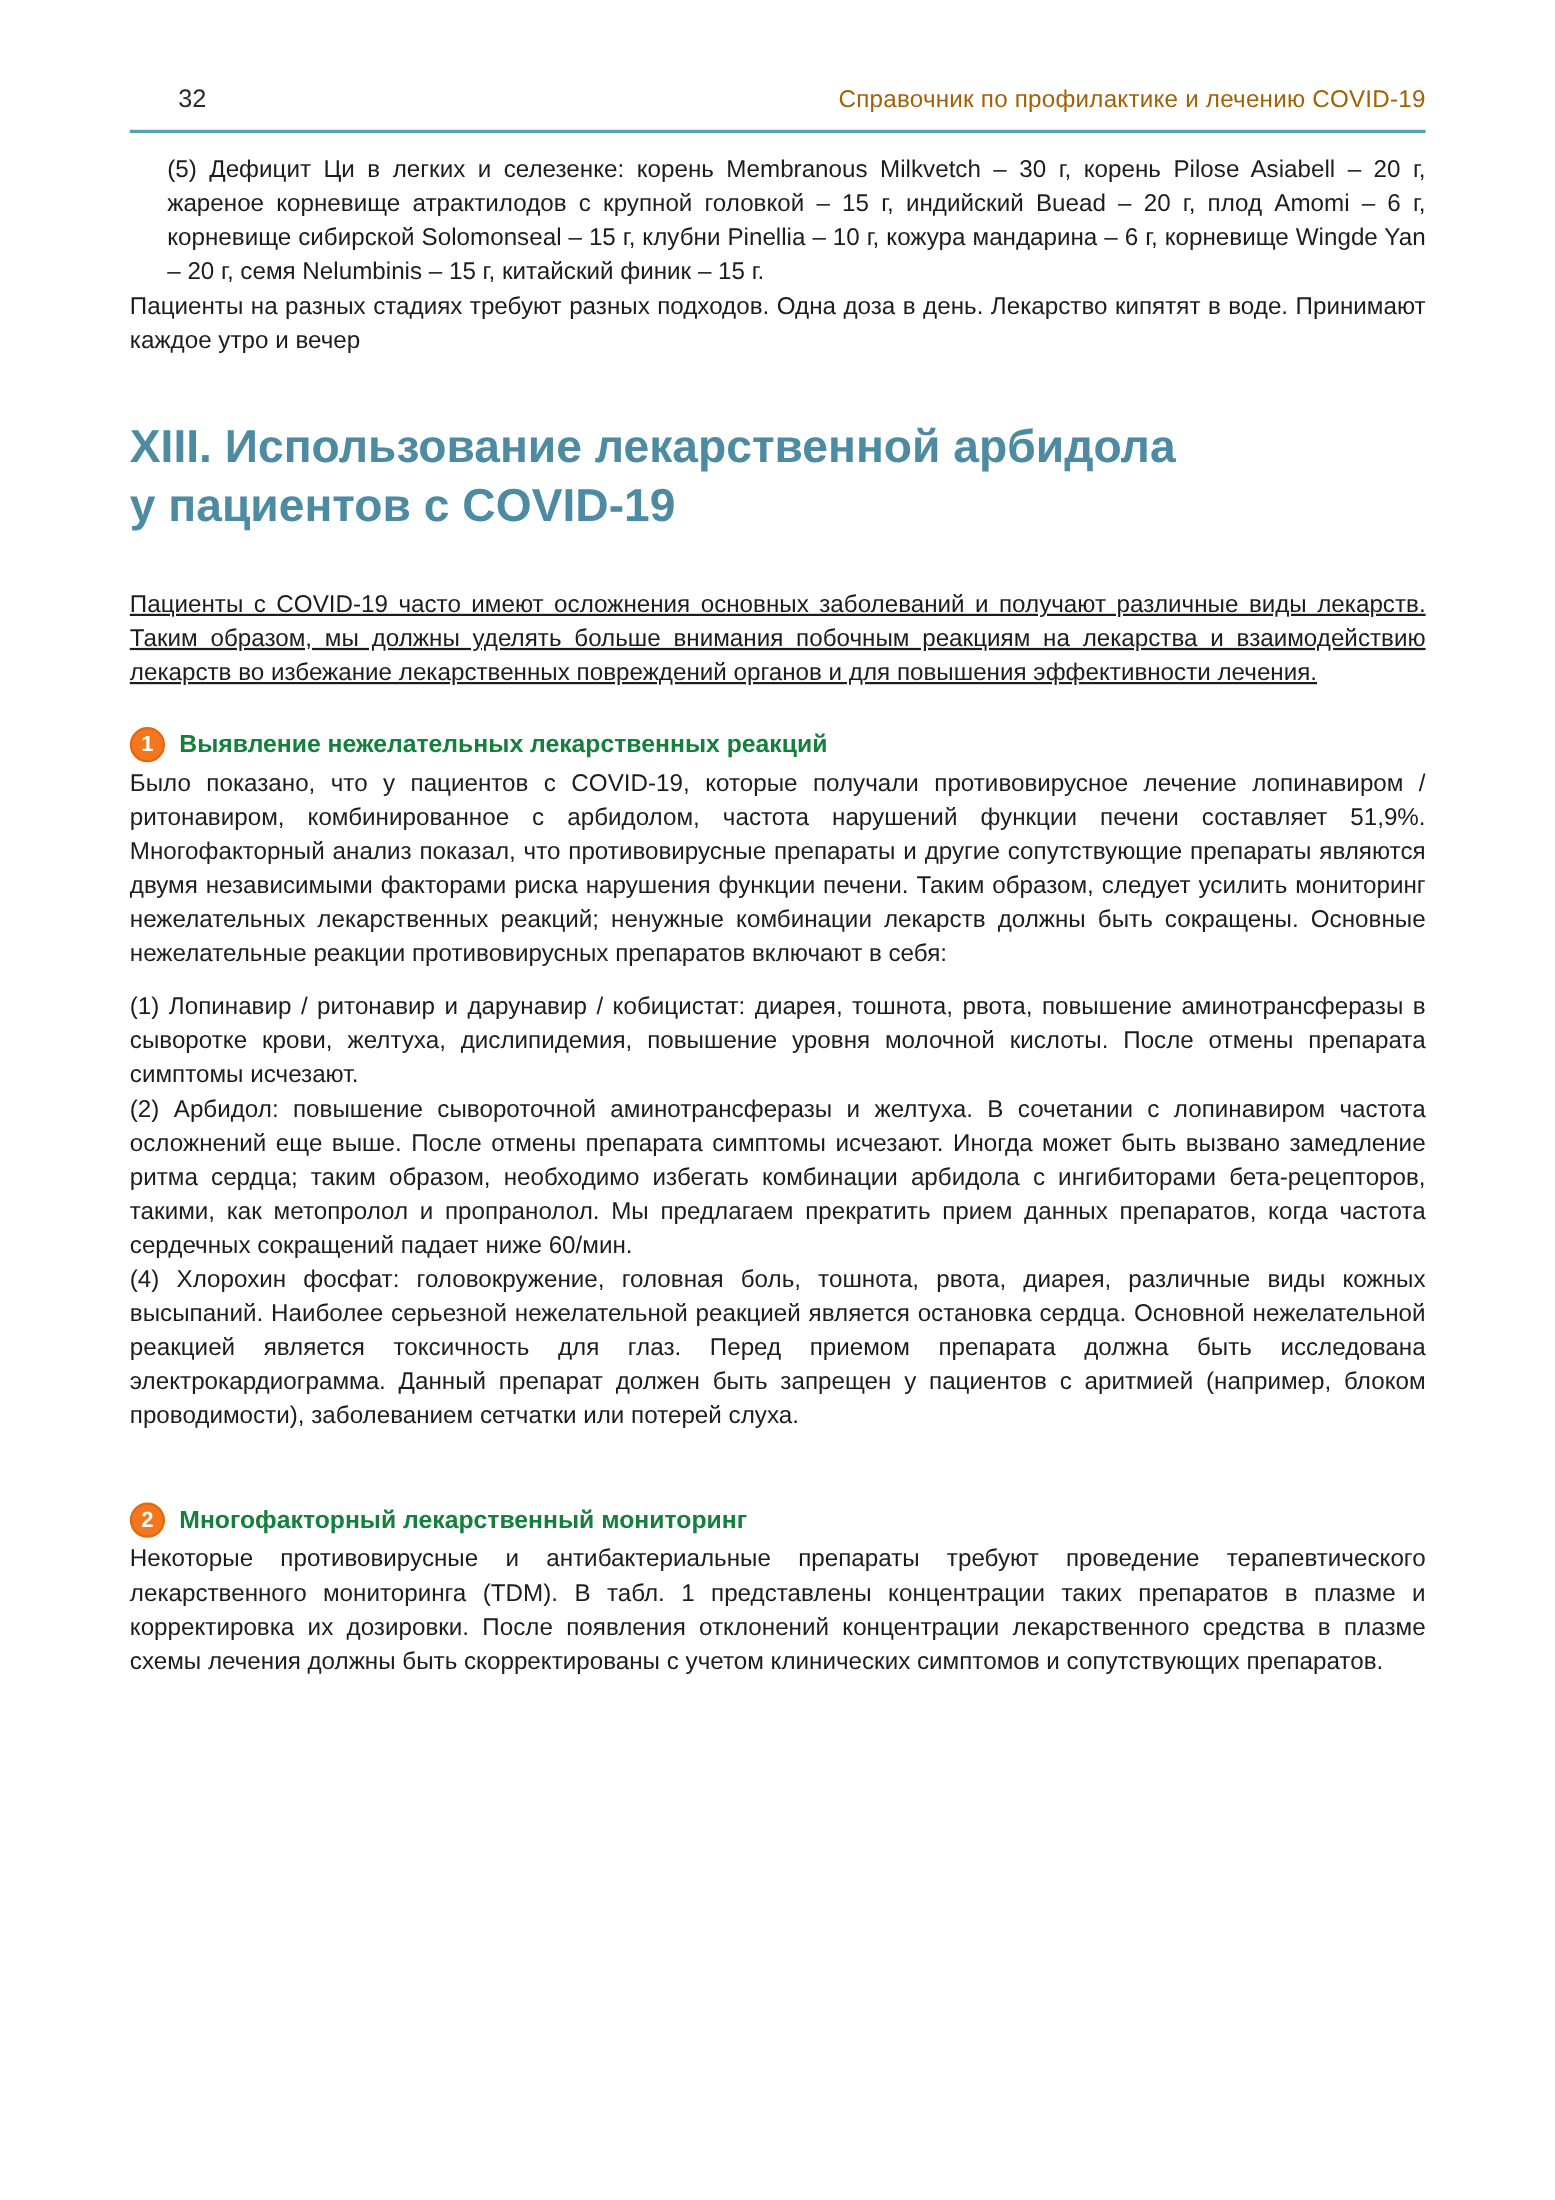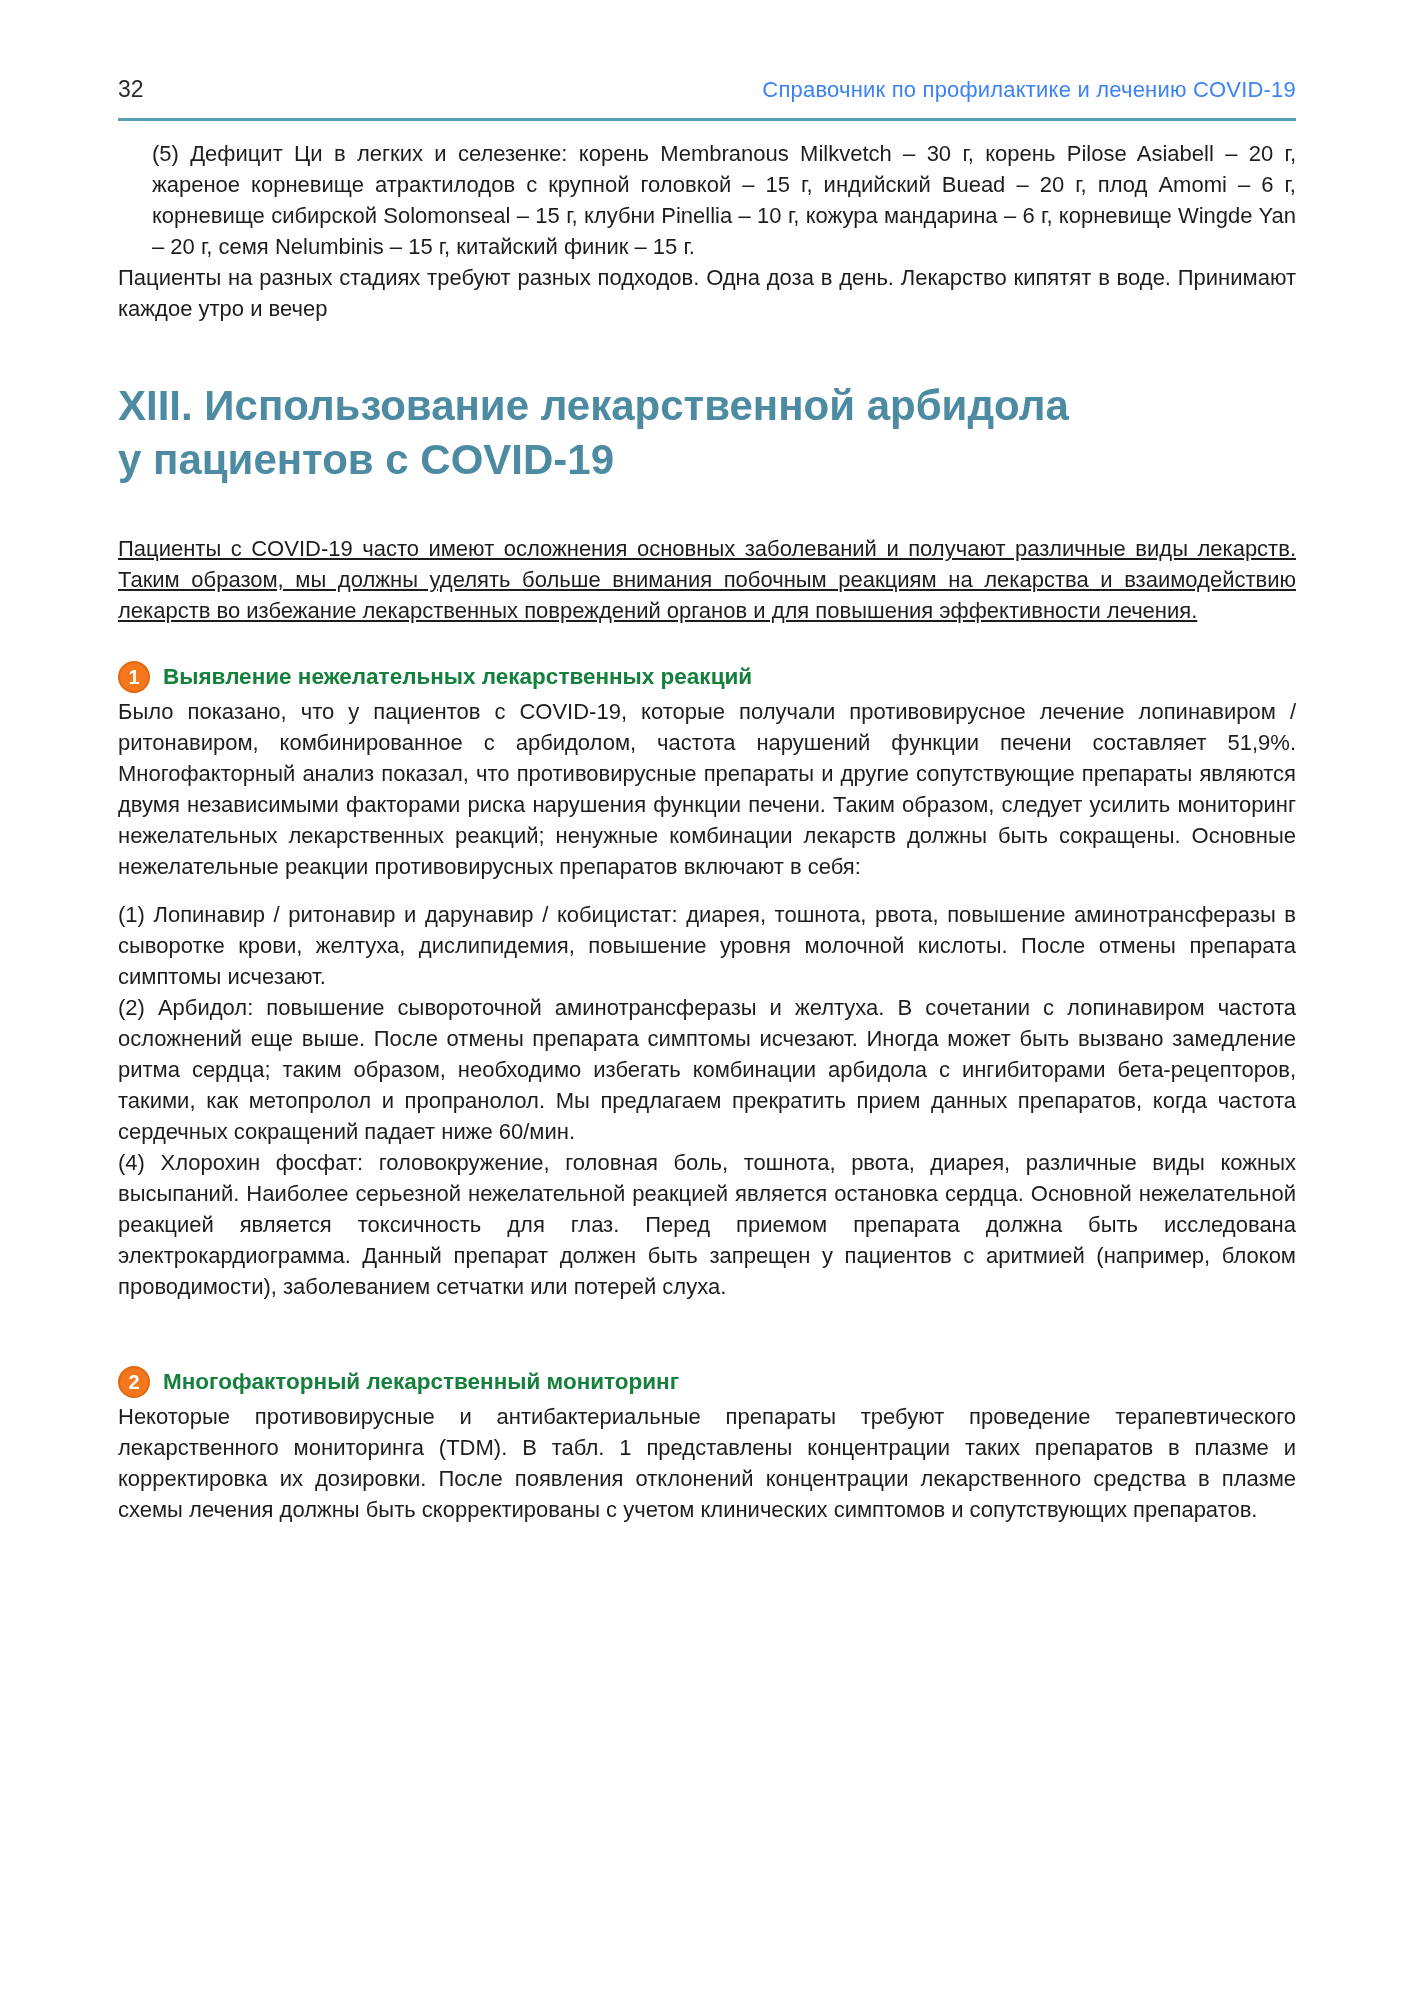--- a/index.html
+++ b/index.html
@@ -20,24 +20,25 @@
   .page-header {
     display: flex;
     justify-content: space-between;
     align-items: baseline;
     padding-bottom: 15px;
     border-bottom: 3px solid #56a0b5;
   }
   .page-number {
     font-size: 23px;
     color: #2a2a2a;
+    margin-left: 44px;
   }
   .running-title {
     font-size: 22px;
-    color: #3b82f6;
+    color: #a16207;
     letter-spacing: 0.2px;
   }
 
   
   .body-text {
     font-size: 22px;
     line-height: 31px;
     text-align: justify;
     margin: 0;
     color: #1d1d1d;

